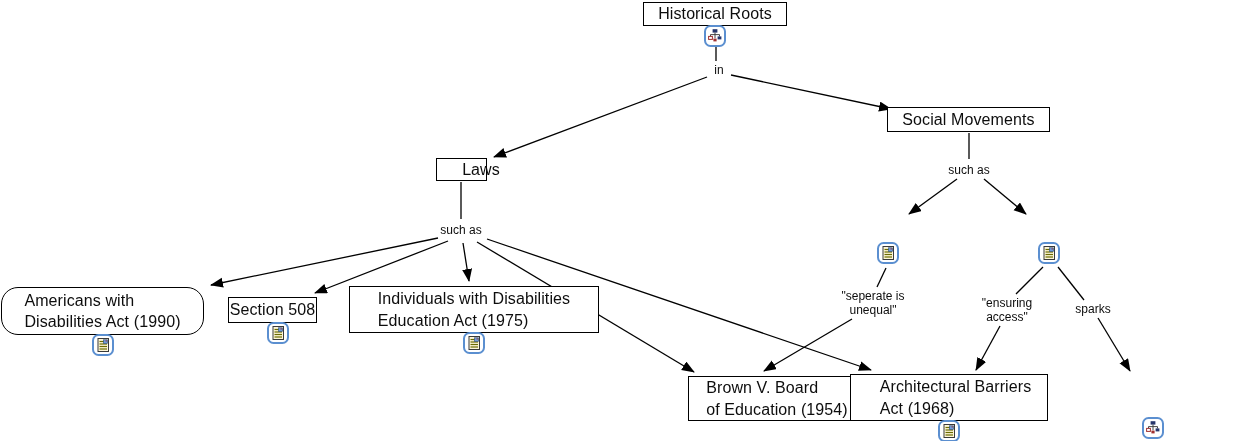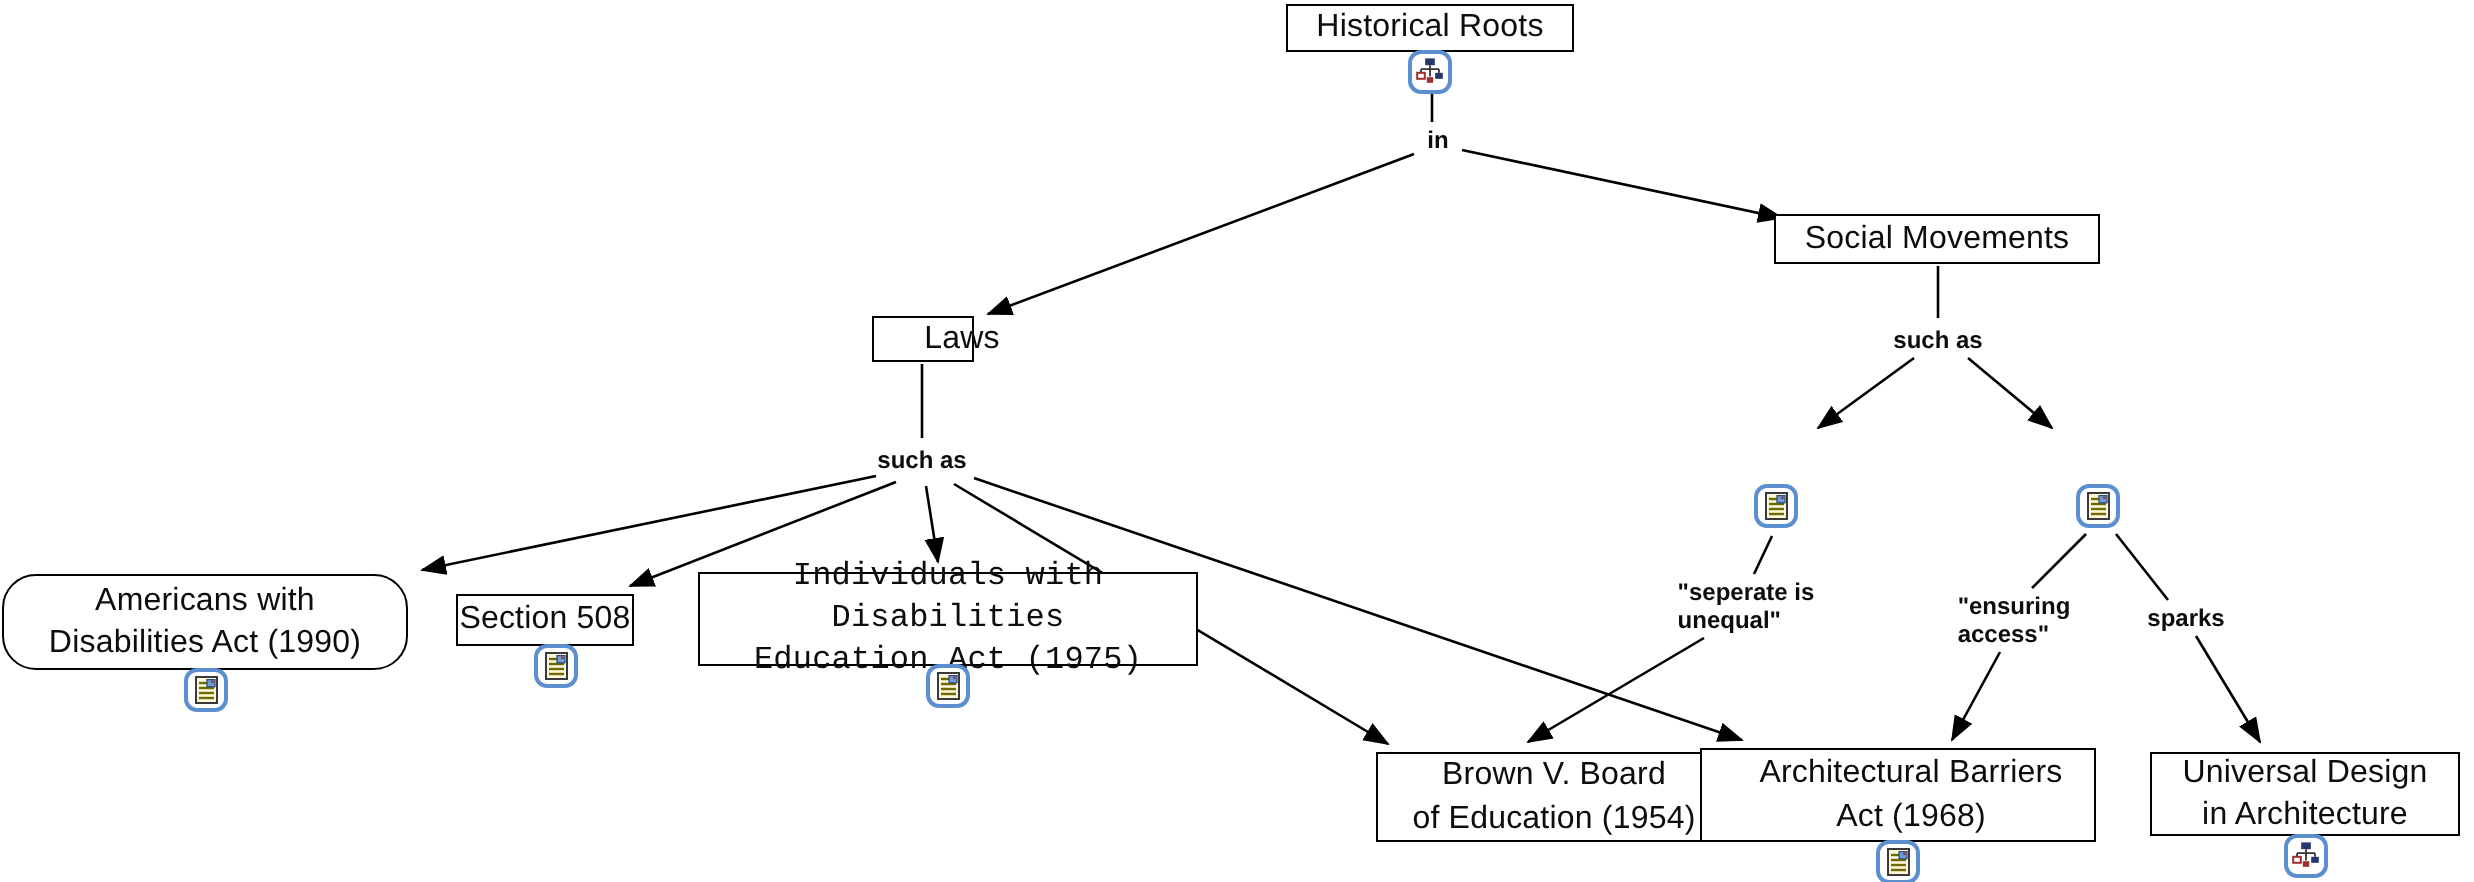--- a/index.html
+++ b/index.html
@@ -23,38 +23,36 @@
     height: 441px;
   }
   .node {
     position: absolute;
     box-sizing: border-box;
     background: #ffffff;
     border: 1.5px solid #000000;
     display: flex;
     align-items: center;
     justify-content: center;
-    text-align: center;
     white-space: pre-line;
     font-size: 16px;
     line-height: 1.32;
     color: #0d0d0d;
     letter-spacing: 0.1px;
     cursor: default;
   }
   .link-label {
     position: absolute;
     transform: translate(-50%, -50%);
-    text-align: left;
+    text-align: center;
     white-space: pre-line;
     font-size: 12px;
     line-height: 1.18;
     color: #0d0d0d;
     cursor: default;
-    font-weight: bold;
   }
   .res-icon {
     position: absolute;
     width: 22px;
     height: 22px;
     cursor: pointer;
   }
   .res-icon svg { display: block; }
 </style>
 </head>
@@ -146,21 +144,21 @@
         <rect x="1" y="1" width="20" height="20" rx="5.5" fill="#ffffff" stroke="#5b8fd0" stroke-width="2"></rect>
         <rect x="6" y="4.5" width="10.5" height="13" fill="#fdf6d8" stroke="#3a3a3a" stroke-width="1"></rect>
         <line x1="7.5" y1="7.5" x2="15" y2="7.5" stroke="#6b6b00" stroke-width="1.2"></line>
         <line x1="7.5" y1="10" x2="15" y2="10" stroke="#6b6b00" stroke-width="1.2"></line>
         <line x1="7.5" y1="12.5" x2="15" y2="12.5" stroke="#6b6b00" stroke-width="1.2"></line>
         <line x1="7.5" y1="15" x2="15" y2="15" stroke="#6b6b00" stroke-width="1.2"></line>
         <rect x="11.5" y="5.8" width="4" height="3.6" fill="#6f9bd8" stroke="#2a4a7a" stroke-width="0.6"></rect>
         <rect x="13.6" y="6.3" width="1.2" height="1.2" fill="#a03030"></rect>
       </svg>
     </div>
-    <div class="node" style="left: 349px; top: 286px; width: 250px; height: 47px; font-family: Liberation Mono, monospace;">Individuals with Disabilities
+    <div class="node" style="left: 349px; top: 286px; width: 250px; height: 47px;">Individuals with Disabilities
 Education Act (1975)</div>
     <div class="res-icon" style="left: 463px; top: 332px;">
       <svg width="22" height="22" viewBox="0 0 22 22">
         <rect x="1" y="1" width="20" height="20" rx="5.5" fill="#ffffff" stroke="#5b8fd0" stroke-width="2"></rect>
         <rect x="6" y="4.5" width="10.5" height="13" fill="#fdf6d8" stroke="#3a3a3a" stroke-width="1"></rect>
         <line x1="7.5" y1="7.5" x2="15" y2="7.5" stroke="#6b6b00" stroke-width="1.2"></line>
         <line x1="7.5" y1="10" x2="15" y2="10" stroke="#6b6b00" stroke-width="1.2"></line>
         <line x1="7.5" y1="12.5" x2="15" y2="12.5" stroke="#6b6b00" stroke-width="1.2"></line>
         <line x1="7.5" y1="15" x2="15" y2="15" stroke="#6b6b00" stroke-width="1.2"></line>
         <rect x="11.5" y="5.8" width="4" height="3.6" fill="#6f9bd8" stroke="#2a4a7a" stroke-width="0.6"></rect>
@@ -176,22 +174,20 @@
         <rect x="1" y="1" width="20" height="20" rx="5.5" fill="#ffffff" stroke="#5b8fd0" stroke-width="2"></rect>
         <rect x="6" y="4.5" width="10.5" height="13" fill="#fdf6d8" stroke="#3a3a3a" stroke-width="1"></rect>
         <line x1="7.5" y1="7.5" x2="15" y2="7.5" stroke="#6b6b00" stroke-width="1.2"></line>
         <line x1="7.5" y1="10" x2="15" y2="10" stroke="#6b6b00" stroke-width="1.2"></line>
         <line x1="7.5" y1="12.5" x2="15" y2="12.5" stroke="#6b6b00" stroke-width="1.2"></line>
         <line x1="7.5" y1="15" x2="15" y2="15" stroke="#6b6b00" stroke-width="1.2"></line>
         <rect x="11.5" y="5.8" width="4" height="3.6" fill="#6f9bd8" stroke="#2a4a7a" stroke-width="0.6"></rect>
         <rect x="13.6" y="6.3" width="1.2" height="1.2" fill="#a03030"></rect>
       </svg>
     </div>
-    <div class="node" style="left: 1075px; top: 376px; width: 155px; height: 42px;">Universal Design
-in Architecture</div>
     <div class="res-icon" style="left: 1141.5px; top: 417px;">
       <svg width="22" height="22" viewBox="0 0 22 22">
         <rect x="1" y="1" width="20" height="20" rx="5.5" fill="#ffffff" stroke="#5b8fd0" stroke-width="2"></rect>
         <rect x="8.6" y="4.2" width="4.8" height="3.4" fill="#26356b"></rect>
         <path d="M11 7.6 L11 9.6 M6.5 9.6 L15.5 9.6 M6.5 9.6 L6.5 11.4 M15.5 9.6 L15.5 11.4 M11 9.6 L11 13.2" stroke="#333333" stroke-width="0.9" fill="none"></path>
         <rect x="4.6" y="11.4" width="3.8" height="3" fill="#ffffff" stroke="#a03030" stroke-width="1"></rect>
         <rect x="13.6" y="11.4" width="3.8" height="3" fill="#26356b"></rect>
         <rect x="9.4" y="13.6" width="3.2" height="2.8" fill="#a03030"></rect>
       </svg>
     </div>

